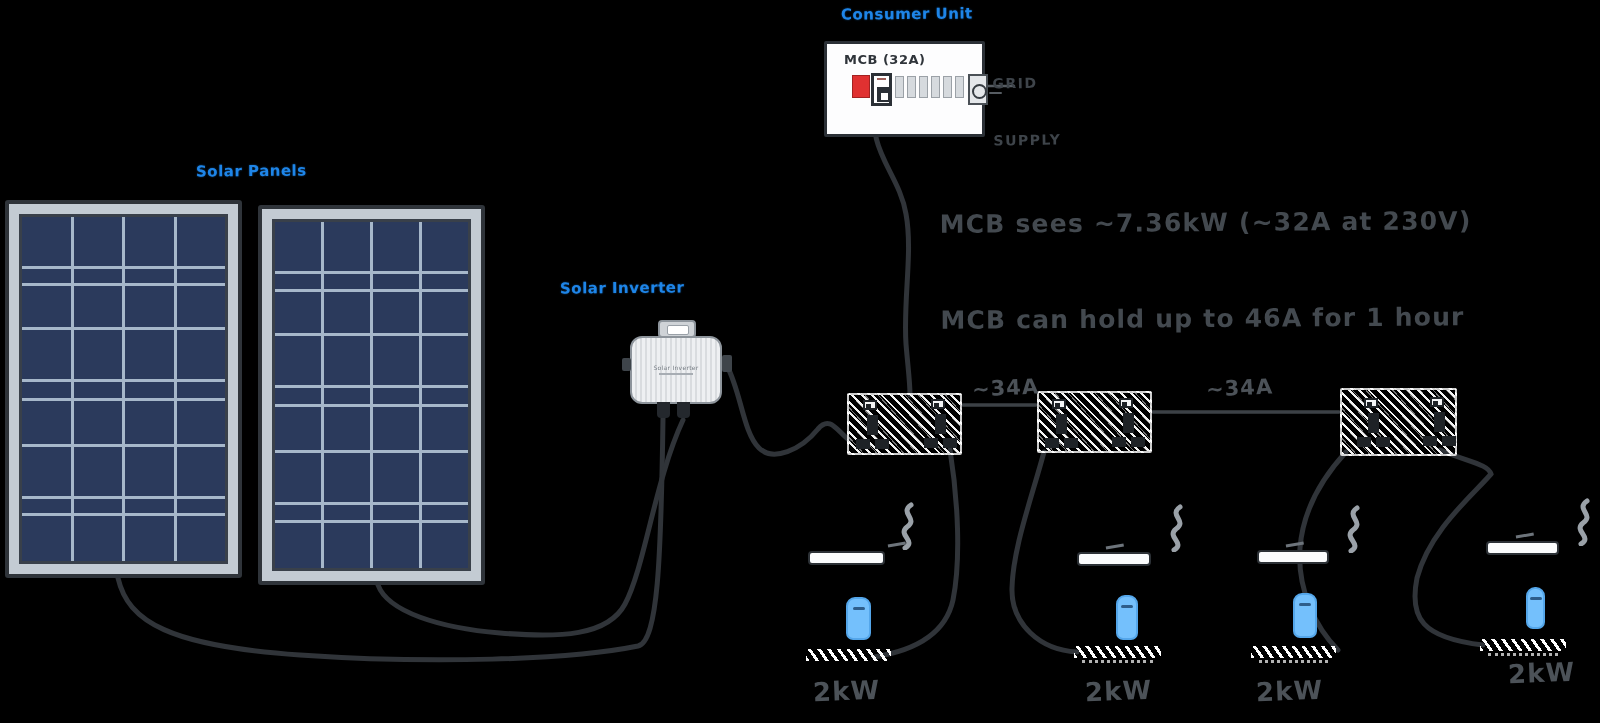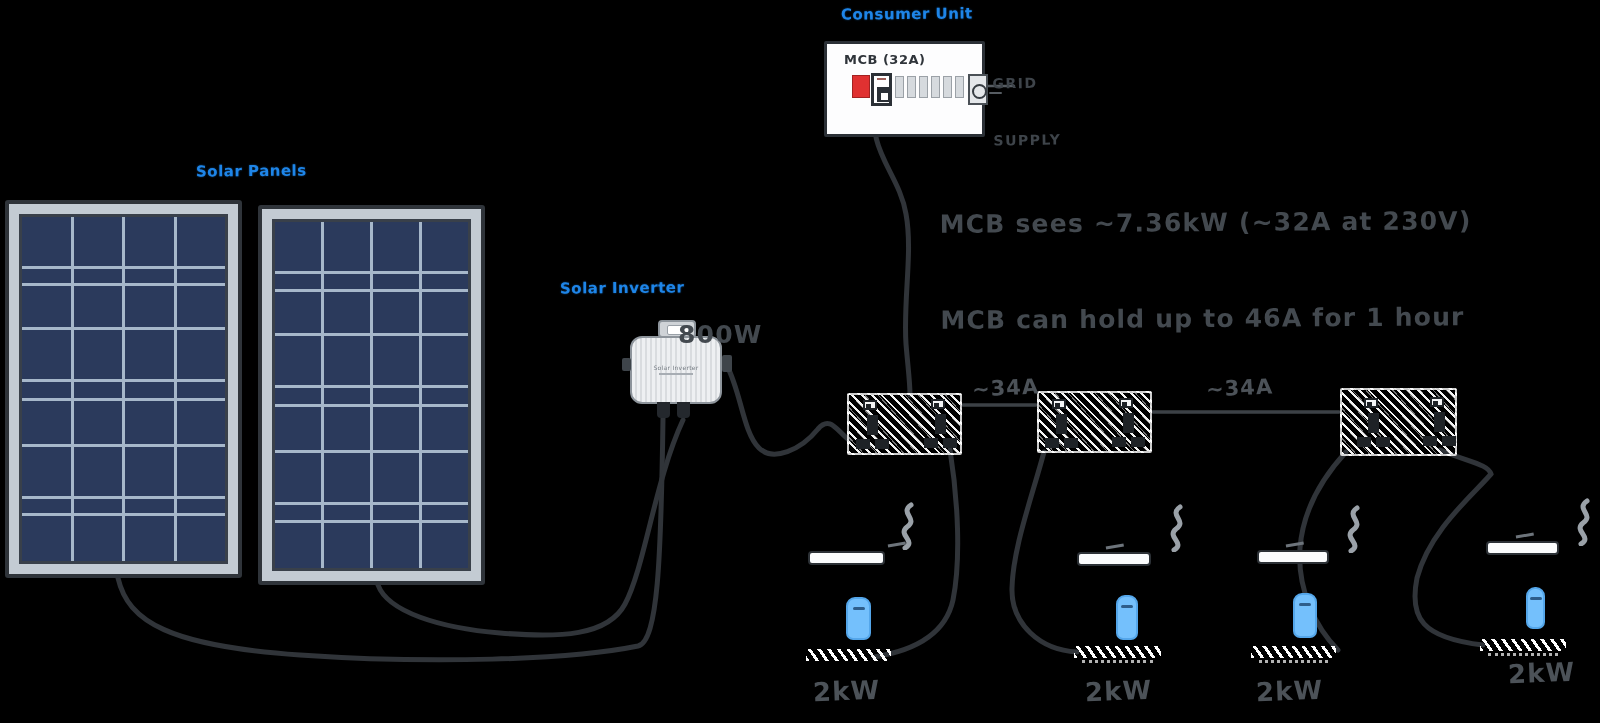--- a/index.html
+++ b/index.html
@@ -138,21 +138,20 @@
 
   <div class="txt bluelbl" id="lbl-panels">Solar Panels</div>
   <div class="txt bluelbl" id="lbl-inverter">Solar Inverter</div>
   <div class="txt bluelbl" id="lbl-cunit">Consumer Unit</div>
 
   <div class="txt note" id="mcbnote">
     <div>MCB sees ~7.36kW (~32A at 230V)</div>
     <div>MCB can hold up to 46A for 1 hour</div>
   </div>
   <div class="txt note" id="invnote">
-    <div>800W</div>
   </div>
   <div class="txt amp" id="amp1">~34A</div>
   <div class="txt amp" id="amp2">~34A</div>
 
   <div class="comp panel" id="panel1">
     <div class="panel-inner">
       <div class="panel-grid">
           <div class="cell"></div>
           <div class="cell"></div>
           <div class="cell"></div>

